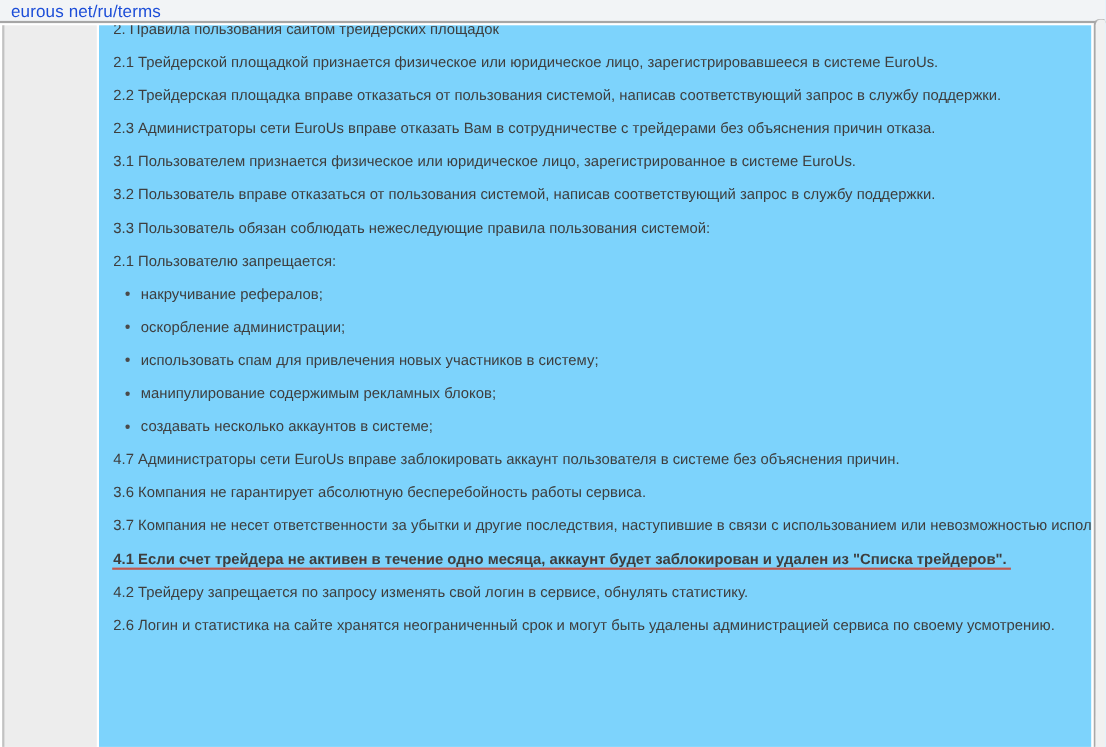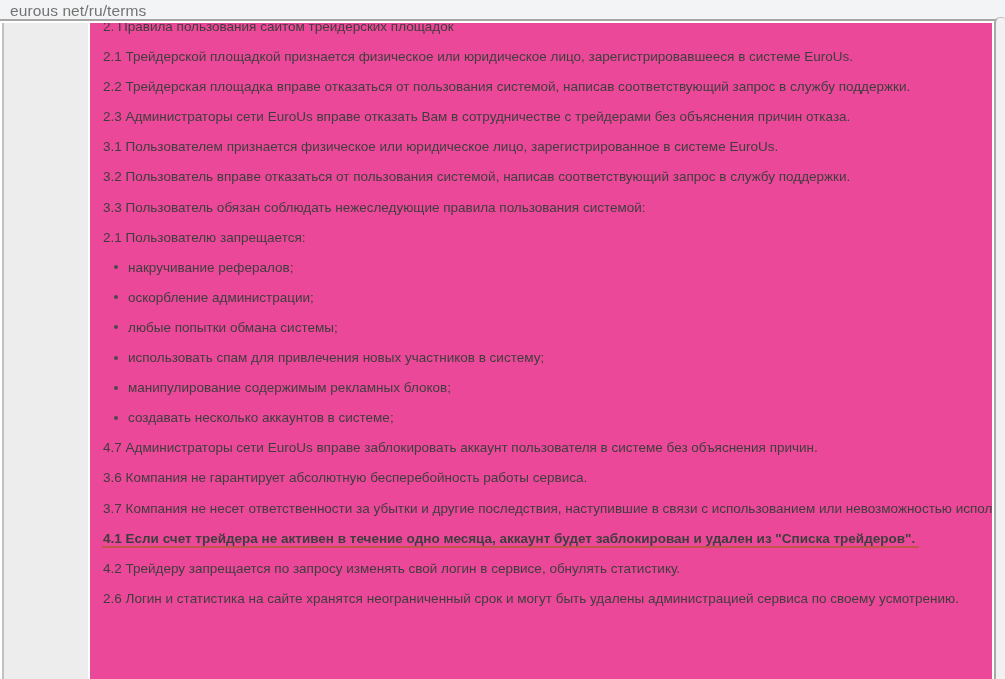--- a/index.html
+++ b/index.html
@@ -14,21 +14,21 @@
   
   .address-bar {
     position:absolute; left:0; top:0; right:0; height:21px;
     background:#f2f4f6;
     border-bottom:2px solid #a6a6a6;
     line-height:21px;
     padding-left:10px;
     z-index:2;
   }
   .address-bar .url {
-    font-size:15.5px; color:#737373; letter-spacing:0.1px;
+    font-size:15.5px; color:#1d4ed8; letter-spacing:0.1px;
     white-space:nowrap;
   }
 
   
   .side-gutter {
     position:absolute; left:2px; top:23px; bottom:0; width:86px;
     background:#ededed;
     border-left:2px solid #c2c2c2;
     z-index:1;
   }
@@ -40,21 +40,21 @@
     border-left:2px solid #a9a9a9;
     border-top:1px solid #c0c0c0;
     border-top-left-radius:6px;
     border-top-right-radius:3px;
     z-index:3;
   }
 
   
   .content {
     position:absolute; left:90px; top:23px; right:13px; bottom:0;
-    background:#ec4899; overflow:hidden;
+    background:#7dd3fc; overflow:hidden;
   }
   .doc { margin-top:-11px; padding-left:13px; }
   .line {
     font-size:13.5px; color:#3e3e3e; line-height:30.1px;
     white-space:nowrap;
   }
   .line.bullet { padding-left:11px; }
   .dot {
     display:inline-block; width:4px; height:4px; border-radius:50%;
     background:#4a4a4a; margin-right:10px; vertical-align:2.5px;
@@ -89,23 +89,20 @@
       <div class="line">3.3 Пользователь обязан соблюдать нежеследующие правила пользования системой:</div>
       <div class="line">2.1 Пользователю запрещается:</div>
 
       <div class="line bullet">
         <span class="dot"></span><span>накручивание рефералов;</span>
       </div>
       <div class="line bullet">
         <span class="dot"></span><span>оскорбление администрации;</span>
       </div>
       <div class="line bullet">
-        <span class="dot"></span><span>любые попытки обмана системы;</span>
-      </div>
-      <div class="line bullet">
         <span class="dot"></span><span>использовать спам для привлечения новых участников в систему;</span>
       </div>
       <div class="line bullet">
         <span class="dot"></span><span>манипулирование содержимым рекламных блоков;</span>
       </div>
       <div class="line bullet">
         <span class="dot"></span><span>создавать несколько аккаунтов в системе;</span>
       </div>
 
       <div class="line">4.7 Администраторы сети EuroUs вправе заблокировать аккаунт пользователя в системе без объяснения причин.</div>

